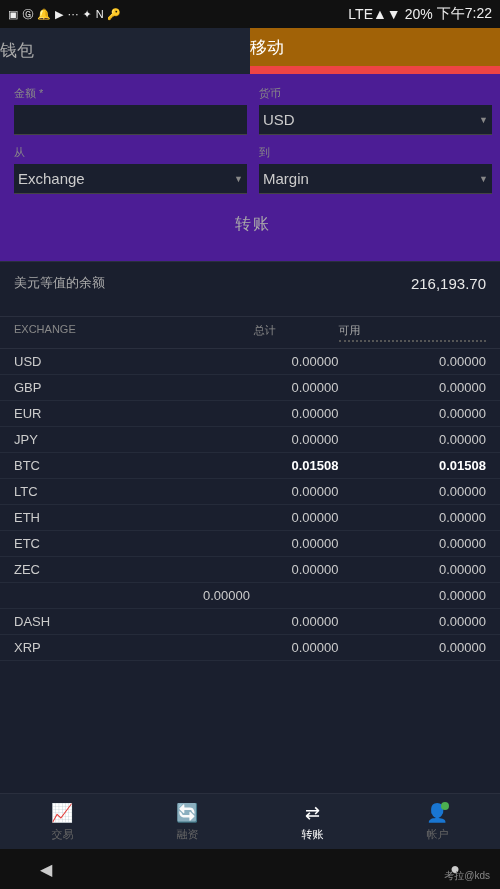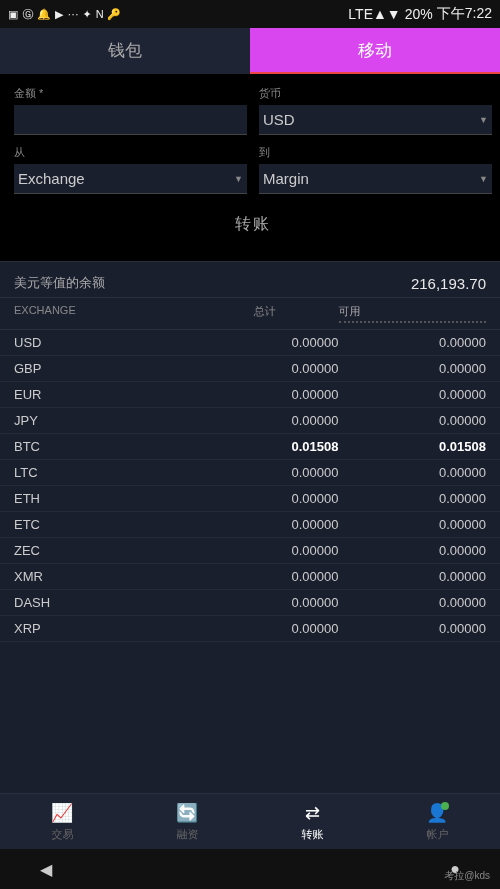--- a/index.html
+++ b/index.html
@@ -30,35 +30,35 @@
     
     .top-tabs {
       display: flex;
       height: 46px;
       background: #1e2433;
     }
     .top-tab {
       flex: 1;
       display: flex;
       align-items: center;
-      justify-content: center;
+      justify-content: flex-start;
       font-size: 17px;
       color: #aaa;
       border-bottom: 2px solid transparent;
       cursor: pointer;
     }
     .top-tab.active {
       color: #fff;
-      border-bottom: 2px solid #ef4444;
-      background: #d946ef;
+      border-bottom: 8px solid #ef4444;
+      background: #a16207;
     }
 
     
     .form-area {
-      background: #000000;
+      background: #4c1d95;
       padding: 12px 8px 16px 14px;
     }
 
     .form-row {
       display: flex;
       gap: 12px;
       margin-bottom: 10px;
     }
 
     .form-group {
@@ -124,21 +124,21 @@
       color: #aaa;
       font-size: 16px;
       padding: 10px 60px;
       cursor: pointer;
       letter-spacing: 2px;
     }
 
     
     .balance-section {
       background: #1a1f2e;
-      padding: 12px 14px 5px 14px;
+      padding: 12px 14px 24px 14px;
       display: flex;
       justify-content: space-between;
       align-items: center;
       border-top: 1px solid #2a2f3e;
       border-bottom: 1px solid #2a2f3e;
     }
     .balance-label {
       font-size: 13px;
       color: #aaa;
     }
@@ -416,21 +416,20 @@
           <div class="td-currency">ETC</div>
           <div class="td-total">0.00000</div>
           <div class="td-available">0.00000</div>
         </div>
         <div class="table-row">
           <div class="td-currency">ZEC</div>
           <div class="td-total">0.00000</div>
           <div class="td-available">0.00000</div>
         </div>
         <div class="table-row">
-          <div class="td-currency">XMR</div>
           <div class="td-total">0.00000</div>
           <div class="td-available">0.00000</div>
         </div>
         <div class="table-row">
           <div class="td-currency">DASH</div>
           <div class="td-total">0.00000</div>
           <div class="td-available">0.00000</div>
         </div>
         <div class="table-row">
           <div class="td-currency">XRP</div>

